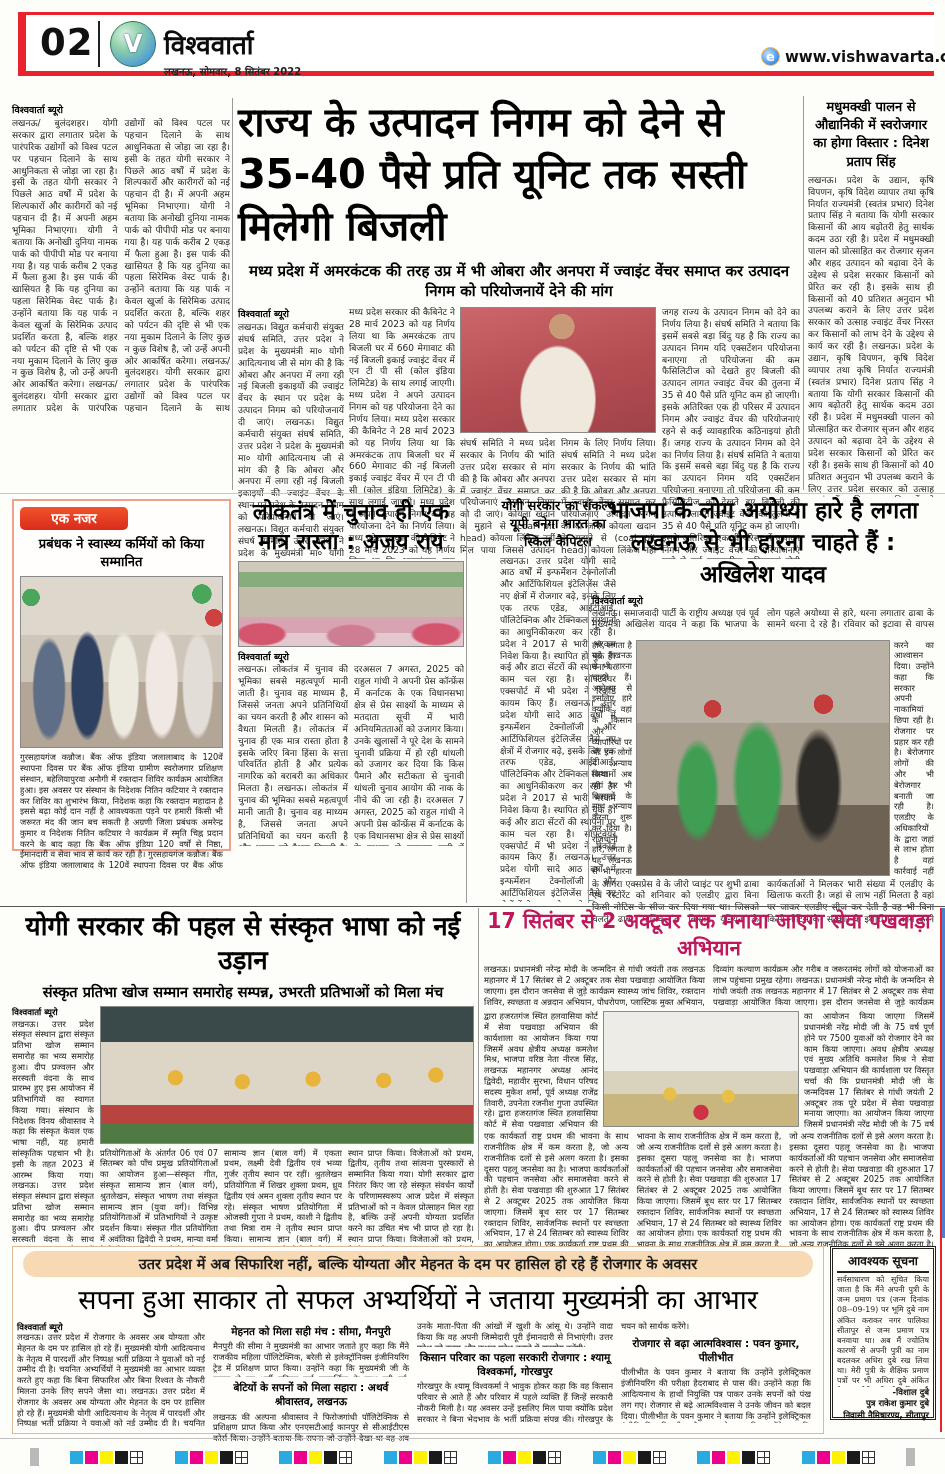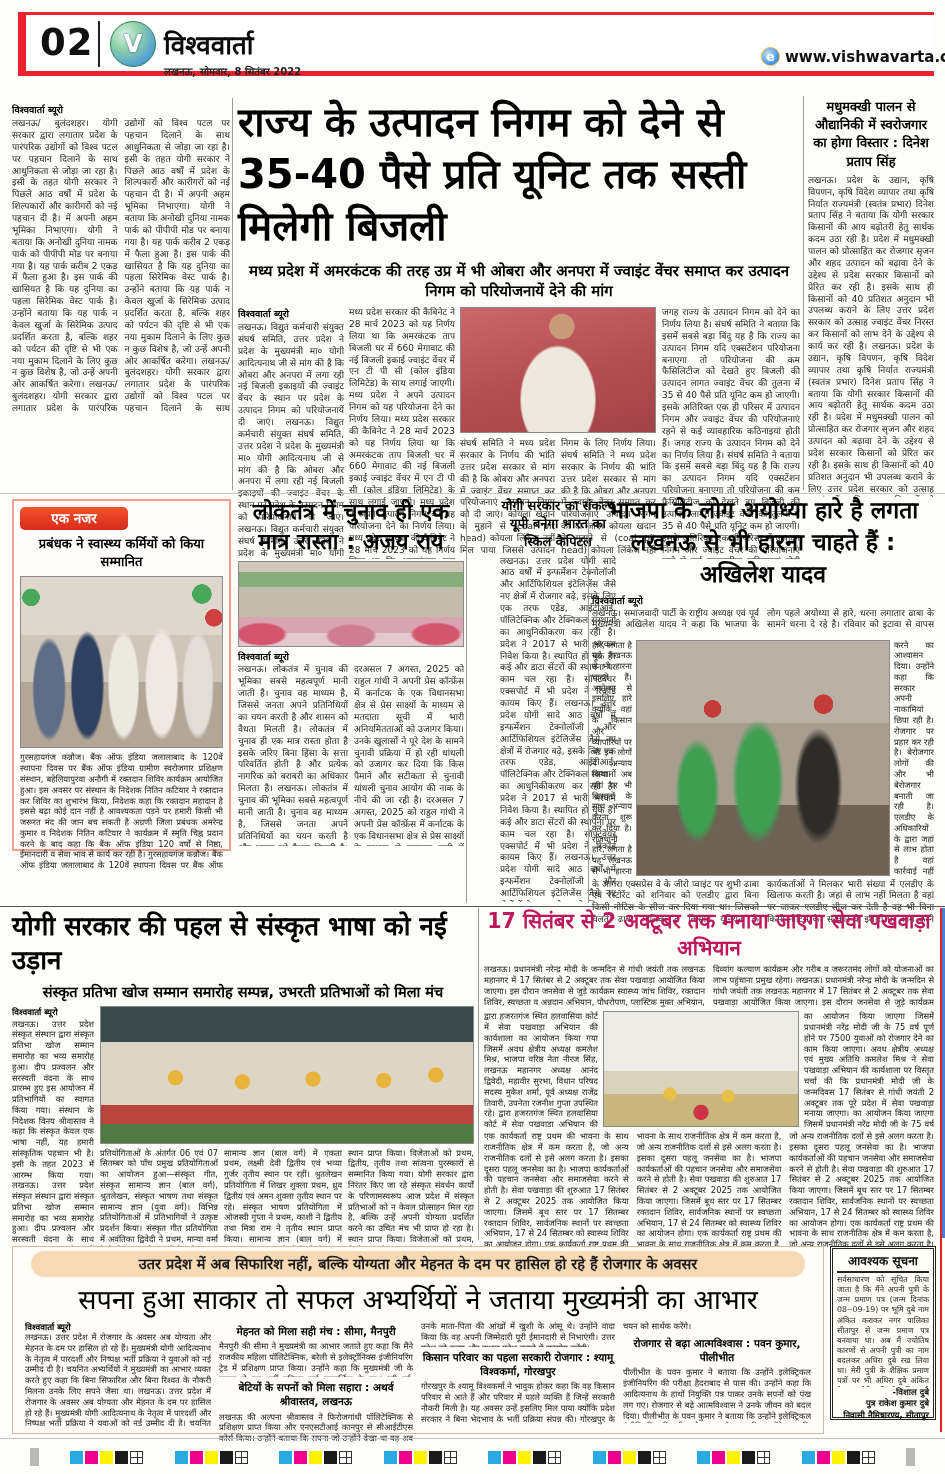--- a/index.html
+++ b/index.html
@@ -30,21 +30,21 @@
   .eicon{width:19px;height:19px;border-radius:50%;background:radial-gradient(circle at 35% 35%,#bfe0ff,#4d9bf0 60%,#1d6fd0);
     color:#fff;font-weight:bold;font-size:13px;display:flex;align-items:center;justify-content:center;border:1px solid #f0b040;}
   .webtxt{font-size:15px;font-weight:bold;color:#111;}
   
   .h-main{font-size:40px;line-height:1.3;font-weight:bold;text-align:left;color:#000;}
   .h-deck{font-size:15px;font-weight:bold;text-align:center;margin-top:8px;color:#000;}
   .h-l{font-size:20px;line-height:1.35;font-weight:bold;text-align:center;color:#000;}
   .h-m{font-size:22px;line-height:1.35;font-weight:bold;text-align:center;color:#000;}
   .h-s{font-size:13px;line-height:1.4;font-weight:bold;text-align:center;color:#000;}
   .h-akhi{font-size:23px;line-height:1.4;font-weight:bold;text-align:center;color:#000;}
-  .h-sans{font-size:26px;line-height:1.3;font-weight:bold;color:#000;}
+  .h-sans{font-size:26px;line-height:1.3;font-weight:bold;text-align:center;color:#000;}
   .h-seva{font-size:20.5px;line-height:1.3;font-weight:bold;text-align:center;color:#be185d;}
   .h-sapna{font-size:27px;line-height:1.3;font-weight:normal;text-align:center;color:#000;}
   .h-sub{font-size:10.5px;line-height:1.35;font-weight:bold;text-align:center;color:#000;margin:3px 0;}
   
   .eknazar-box{position:absolute;left:12px;top:499px;width:219px;height:352px;border:2px solid #f0a18c;padding:6px;background:#fffefc;}
   .eknazar-label{width:108px;height:23px;border-radius:5px;background:linear-gradient(180deg,#f0542b,#d92b1c);
     color:#fff;font-weight:bold;font-size:13.5px;text-align:center;line-height:23px;margin-bottom:5px;}
   
   .ph-main{background:
     radial-gradient(circle 13px at 52% 15%,#c99a78 0 96%,transparent 100%),
@@ -78,21 +78,21 @@
     radial-gradient(circle 8px at 57% 53%,#e8b43c 0 90%,transparent),
     radial-gradient(circle 8px at 76% 54%,#e8b43c 0 90%,transparent),
     radial-gradient(circle 8px at 90% 50%,#e8b43c 0 90%,transparent),
     linear-gradient(180deg,#3a4a4a 0 26%,#ddd6c6 26% 72%,#b8433f 72% 86%,#4f7a44 86%);}
   .ph-seva{background:
     radial-gradient(circle 8px at 50% 88%,#cc3344 0 90%,transparent),
     radial-gradient(circle 7px at 34% 72%,#e8c048 0 90%,transparent),
     radial-gradient(circle 7px at 64% 74%,#e8c048 0 90%,transparent),
     linear-gradient(180deg,#edece6 0 52%,#d9d2bd 52% 72%,#c9b67f 72%);}
   
-  .sapna-box{position:absolute;left:12px;top:1246px;width:812px;height:188px;border:1px solid #dcb896;padding:4px 12px;background:#fffefb;}
+  .sapna-box{position:absolute;left:12px;top:1246px;width:812px;height:188px;border:1px solid #dcb896;padding:4px 4px;background:#fffefb;}
   .kicker{height:26px;line-height:26px;border-radius:13px;background:#f7d9b4;font-size:14.5px;font-weight:bold;text-align:center;color:#1a1a1a;margin:0 6px;}
   .notice-box{position:absolute;left:830px;top:1246px;width:106px;height:174px;border:3px double #222;padding:3px 4px;background:#fffef9;}
   .notice-title{font-size:12px;font-weight:bold;text-align:center;border-bottom:2px solid #222;padding-bottom:2px;margin-bottom:2px;}
   .sign{font-size:8.5px;font-weight:bold;text-align:right;line-height:1.35;}
   
   .cmykbar{position:absolute;left:0;top:1444px;width:945px;height:26px;display:flex;align-items:center;justify-content:space-between;padding:0 30px;}
   .cmykbar::before,.cmykbar::after{content:"";width:9px;height:18px;background:#b9b9b9;}
   .cmyk-group{display:flex;gap:2px;align-items:center;}
   .sq{width:13px;height:13px;display:inline-block;}
   .reg{width:13px;height:13px;display:inline-block;position:relative;border:1px solid #333;background:#fff;}

